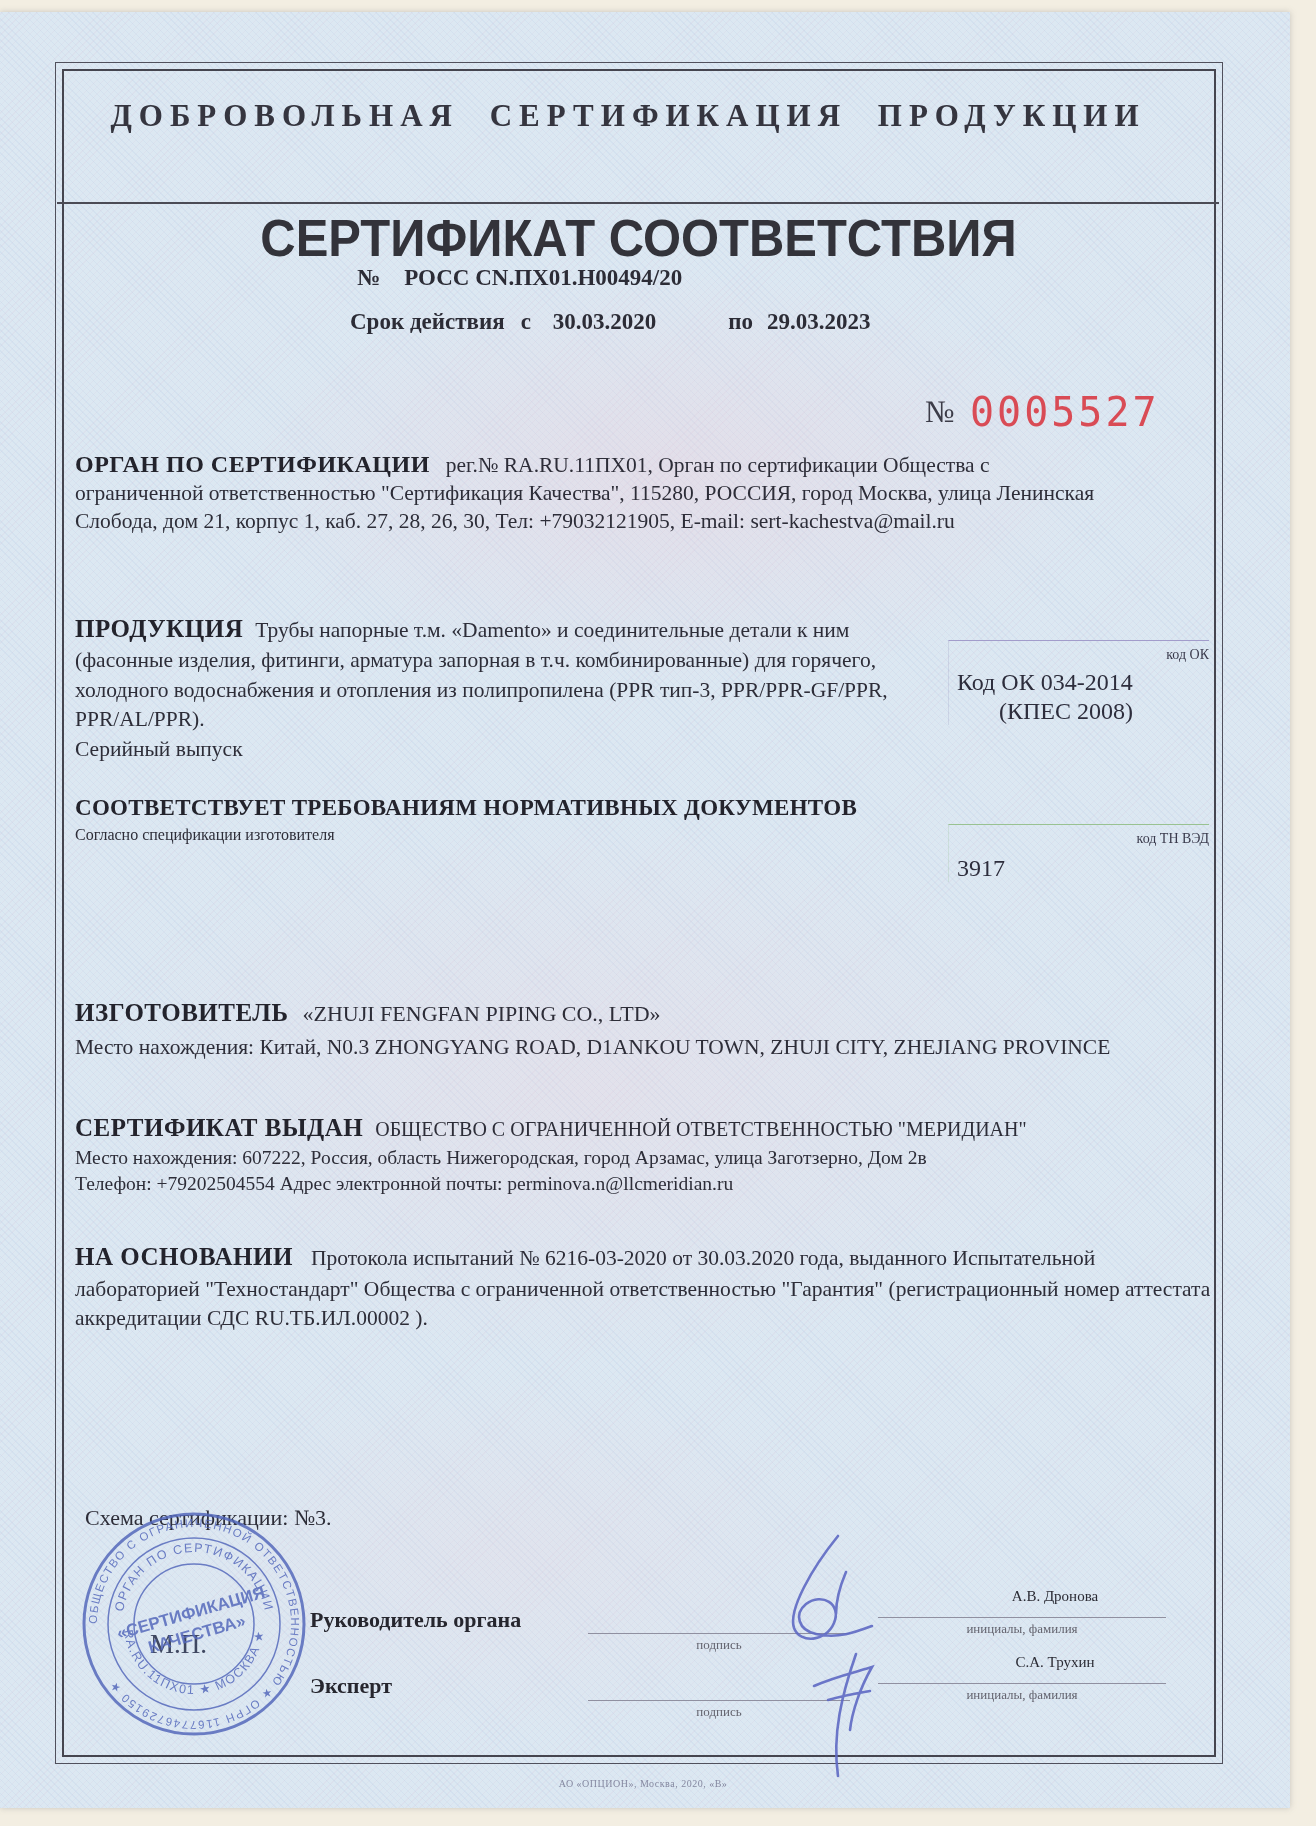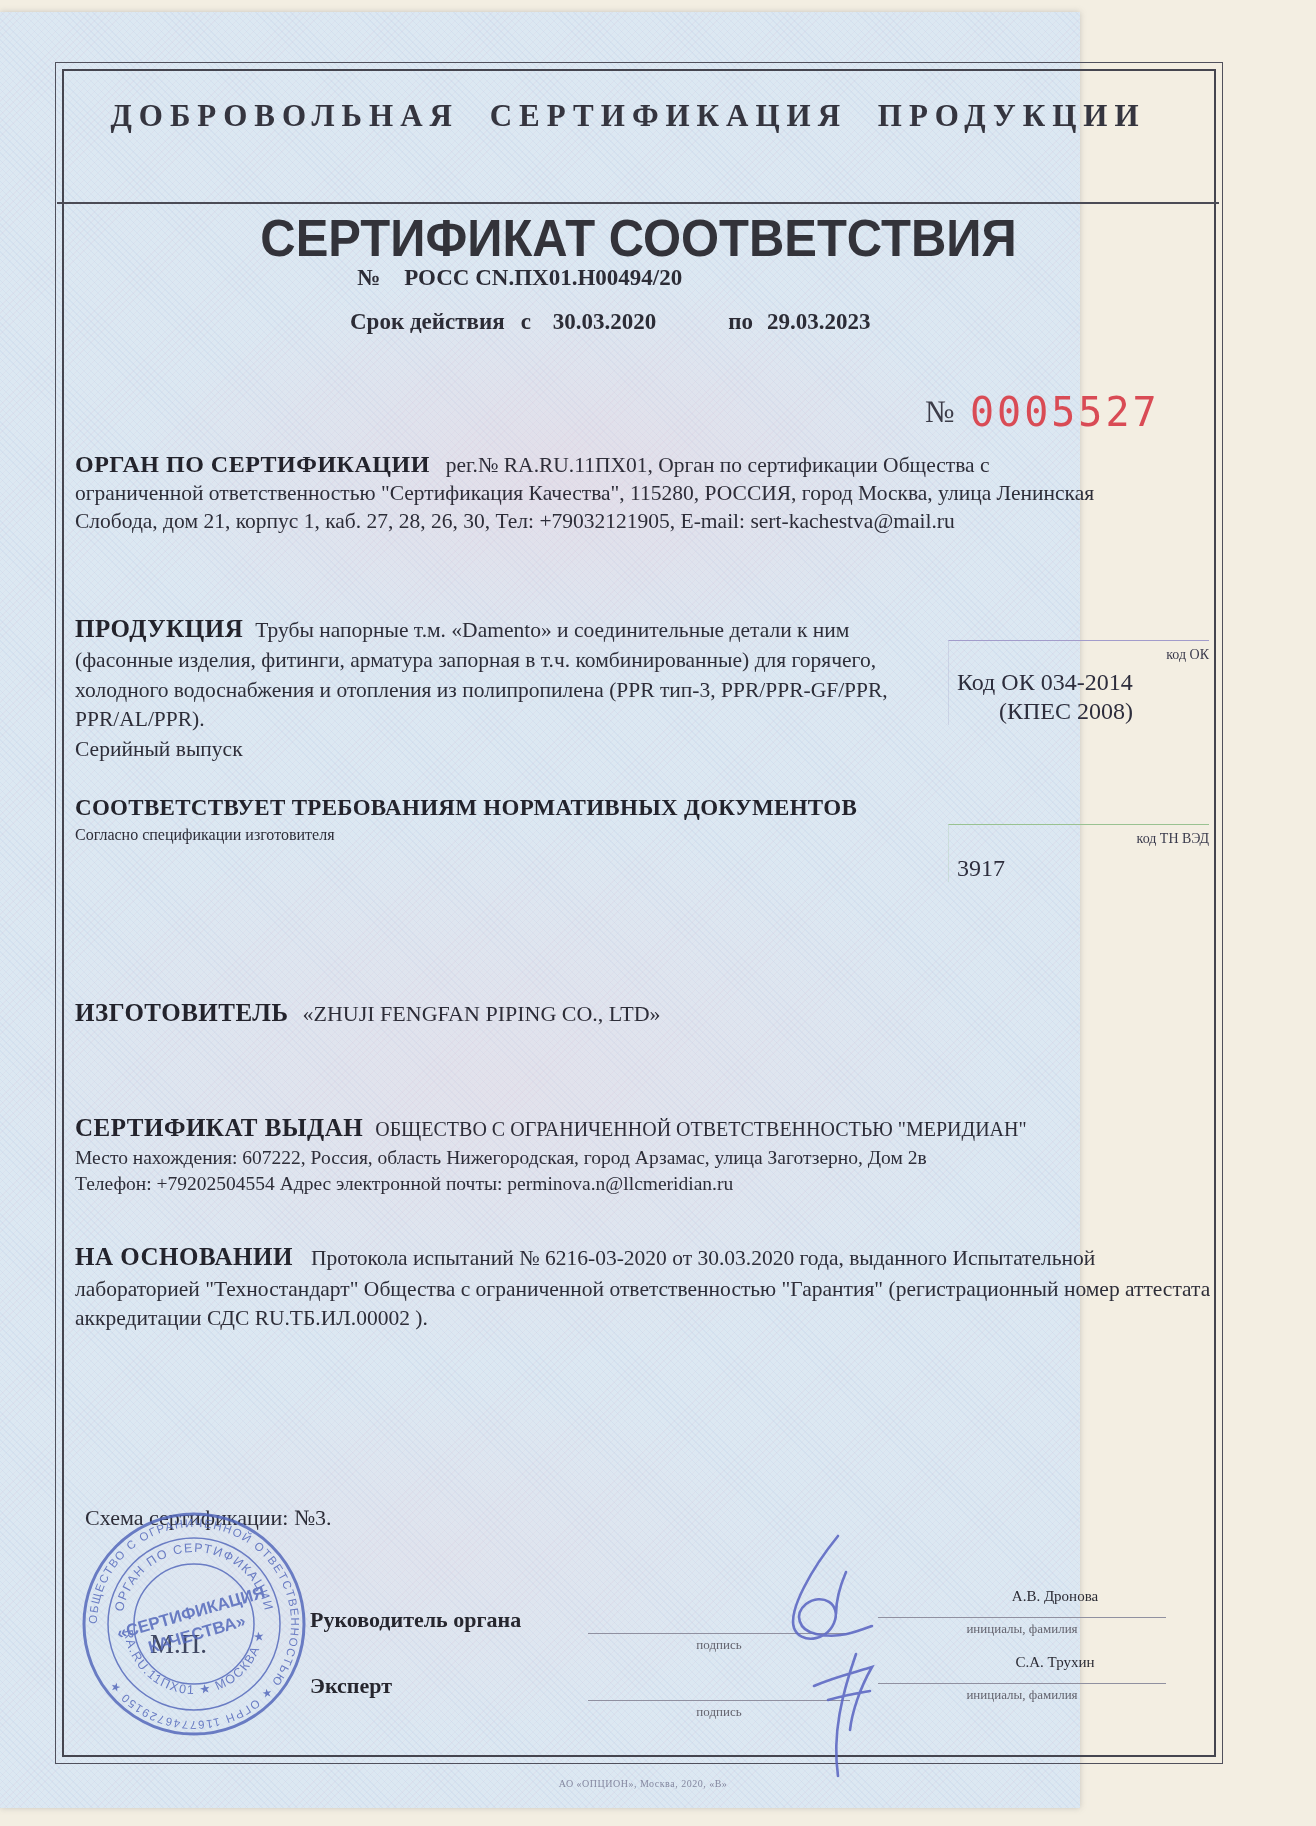--- a/index.html
+++ b/index.html
@@ -3,21 +3,21 @@
 <meta charset="utf-8">
 <style>
   html,body{margin:0;padding:0;}
   body{
     width:1316px;height:1826px;position:relative;overflow:hidden;
     background:#f3eee2;
     font-family:"Liberation Serif", serif;
     color:#2d2d38;
   }
   .paper{
-    position:absolute;left:0;top:12px;width:1080px;height:1796px;
+    position:absolute;left:0;top:12px;width:1290px;height:1796px;
     background-color:#dce8f2;
     background-image:
       radial-gradient(ellipse 620px 300px at 52% 26%, rgba(238,206,218,.38), transparent 70%),
       radial-gradient(ellipse 700px 380px at 46% 60%, rgba(240,210,220,.30), transparent 72%),
       radial-gradient(ellipse 500px 260px at 40% 86%, rgba(236,214,224,.25), transparent 70%),
       repeating-linear-gradient(45deg, rgba(140,170,215,.10) 0 1px, transparent 1px 5px),
       repeating-linear-gradient(-45deg, rgba(205,150,185,.08) 0 1px, transparent 1px 5px);
     box-shadow:0 0 6px rgba(120,120,120,.35);
   }
   .frame-outer{position:absolute;left:55px;top:50px;width:1166px;height:1700px;border:1px solid #50505c;}
@@ -116,20 +116,21 @@
   <div class="abs conf-h">СООТВЕТСТВУЕТ ТРЕБОВАНИЯМ НОРМАТИВНЫХ ДОКУМЕНТОВ</div>
   <div class="abs conf-t">Согласно спецификации изготовителя</div>
 
   <div class="abs codebox tnbox">
     <div class="cb-label">код ТН ВЭД</div>
     <div class="cb-line" style="margin-top:8px;">3917</div>
   </div>
 
   <div class="abs par manuf">
     <span class="h-inline">ИЗГОТОВИТЕЛЬ</span><span class="m-name">«ZHUJI FENGFAN PIPING CO., LTD»</span>
+    <div class="m-addr">Место нахождения: Китай, N0.3 ZHONGYANG ROAD, D1ANKOU TOWN, ZHUJI CITY, ZHEJIANG PROVINCE</div>
   </div>
 
   <div class="abs par issued">
     <span class="h-inline">СЕРТИФИКАТ ВЫДАН</span><span class="i-name">ОБЩЕСТВО С ОГРАНИЧЕННОЙ ОТВЕТСТВЕННОСТЬЮ "МЕРИДИАН"</span>
     <div class="i-line">Место нахождения: 607222, Россия, область Нижегородская, город Арзамас, улица Заготзерно, Дом 2в</div>
     <div class="i-line">Телефон: +79202504554 Адрес электронной почты: perminova.n@llcmeridian.ru</div>
   </div>
 
   <div class="abs par basis">
     <span class="h-inline">НА ОСНОВАНИИ</span><span>Протокола испытаний № 6216-03-2020 от 30.03.2020 года, выданного Испытательной лабораторией "Техностандарт" Общества с ограниченной ответственностью "Гарантия" (регистрационный номер аттестата аккредитации СДС RU.ТБ.ИЛ.00002 ).</span>

